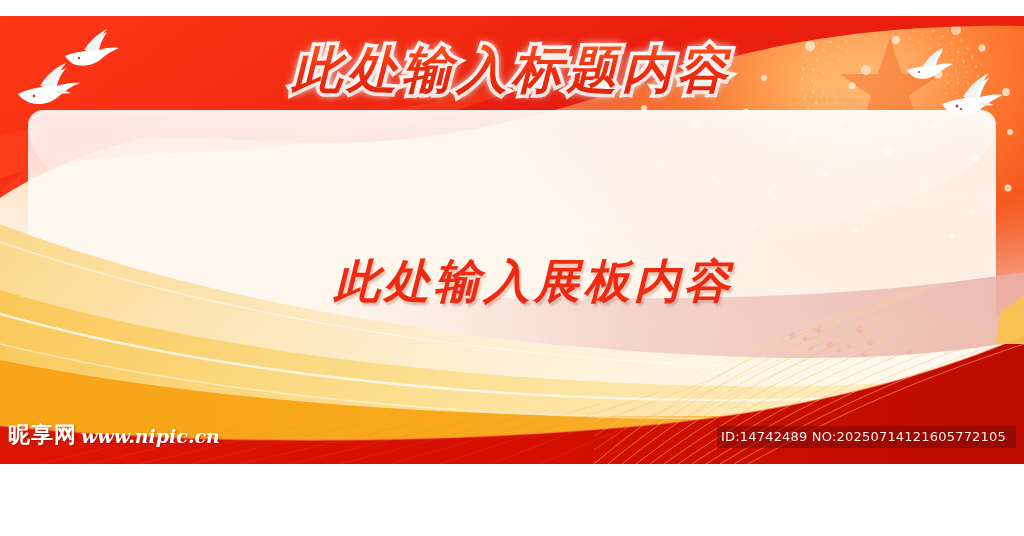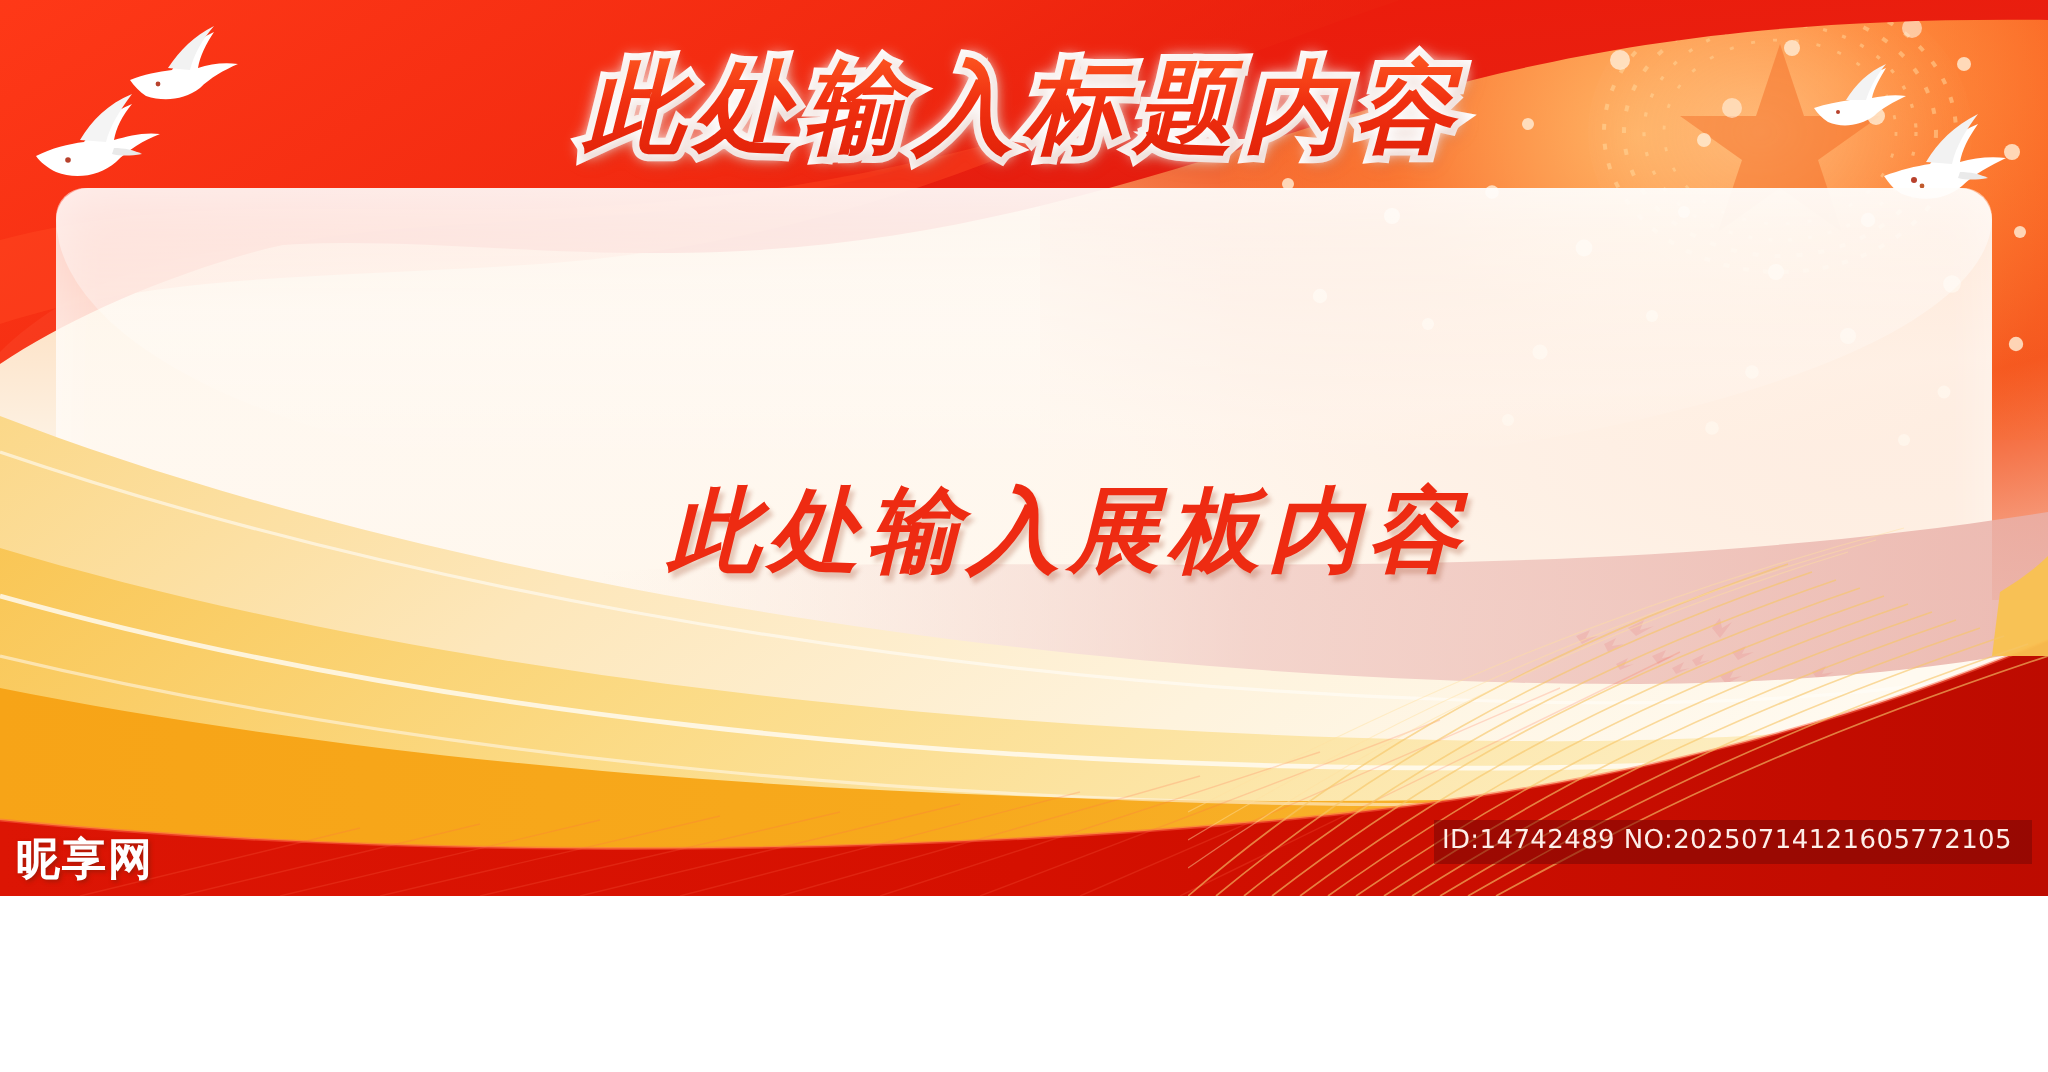--- a/index.html
+++ b/index.html
@@ -7,20 +7,21 @@
     padding: 0;
     background: #ffffff;
   }
   #poster {
     position: relative;
     width: 1024px;
     height: 448px;
     overflow: hidden;
     font-family: "DejaVu Sans", "Liberation Sans", sans-serif;
     background: #fff;
+    margin-top: 16px;
   }
 
   
   .bg-base {
     position: absolute;
     inset: 0;
     background:
       linear-gradient(180deg,
         #f2572a 0%,
         #f4793f 8%,
@@ -146,21 +147,21 @@
     color: #ee2b12;
     text-shadow: 2px 3px 2px rgba(170,90,60,0.30);
     white-space: nowrap;
     font-family: "DejaVu Sans", "Liberation Sans", sans-serif;
     padding-left: 44px;
   }
 
   
   .wm {
     position: absolute;
-    left: 8px; bottom: 4px;
+    left: 8px; bottom: 16px;
     display: flex; align-items: flex-end; gap: 4px;
   }
   .wm-logo {
     font-size: 22px; font-weight: 700; color: #ffffff;
     letter-spacing: 1px; line-height: 26px;
     text-shadow: 1px 1px 2px rgba(120,30,10,0.55);
     font-family: "DejaVu Sans", "Liberation Sans", sans-serif;
   }
   .wm-url {
     font-size: 19px; font-style: italic; font-weight: 700;
@@ -414,17 +415,18 @@
     </g>
   </svg>
 
   <div class="title-stroke">此处输入标题内容</div>
   <div class="title">此处输入标题内容</div>
 
   <div class="body-text">此处输入展板内容</div>
 
   <div class="wm">
     <span class="wm-logo">昵享网</span>
+    <span class="wm-url">www.nipic.cn</span>
   </div>
 
   <div class="idbar">ID:14742489 NO:20250714121605772105</div>
 
 </div>
 
 </body></html>

